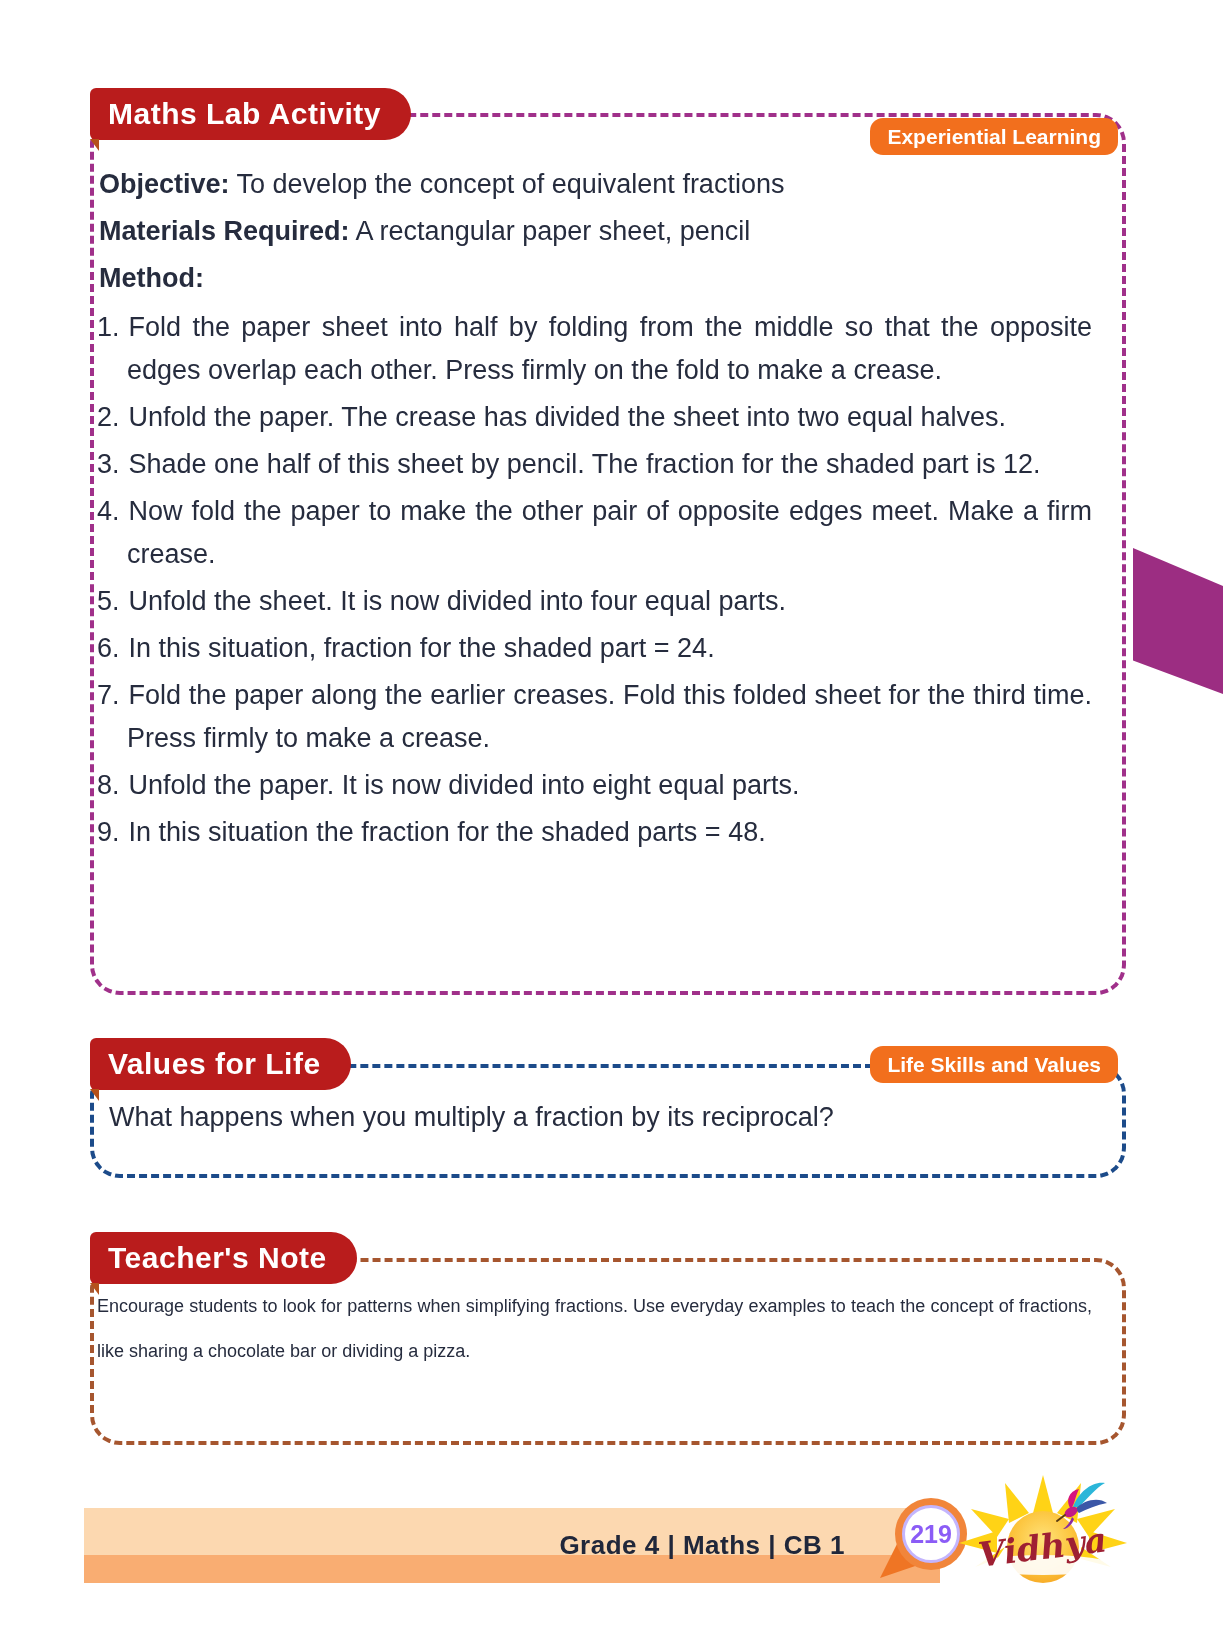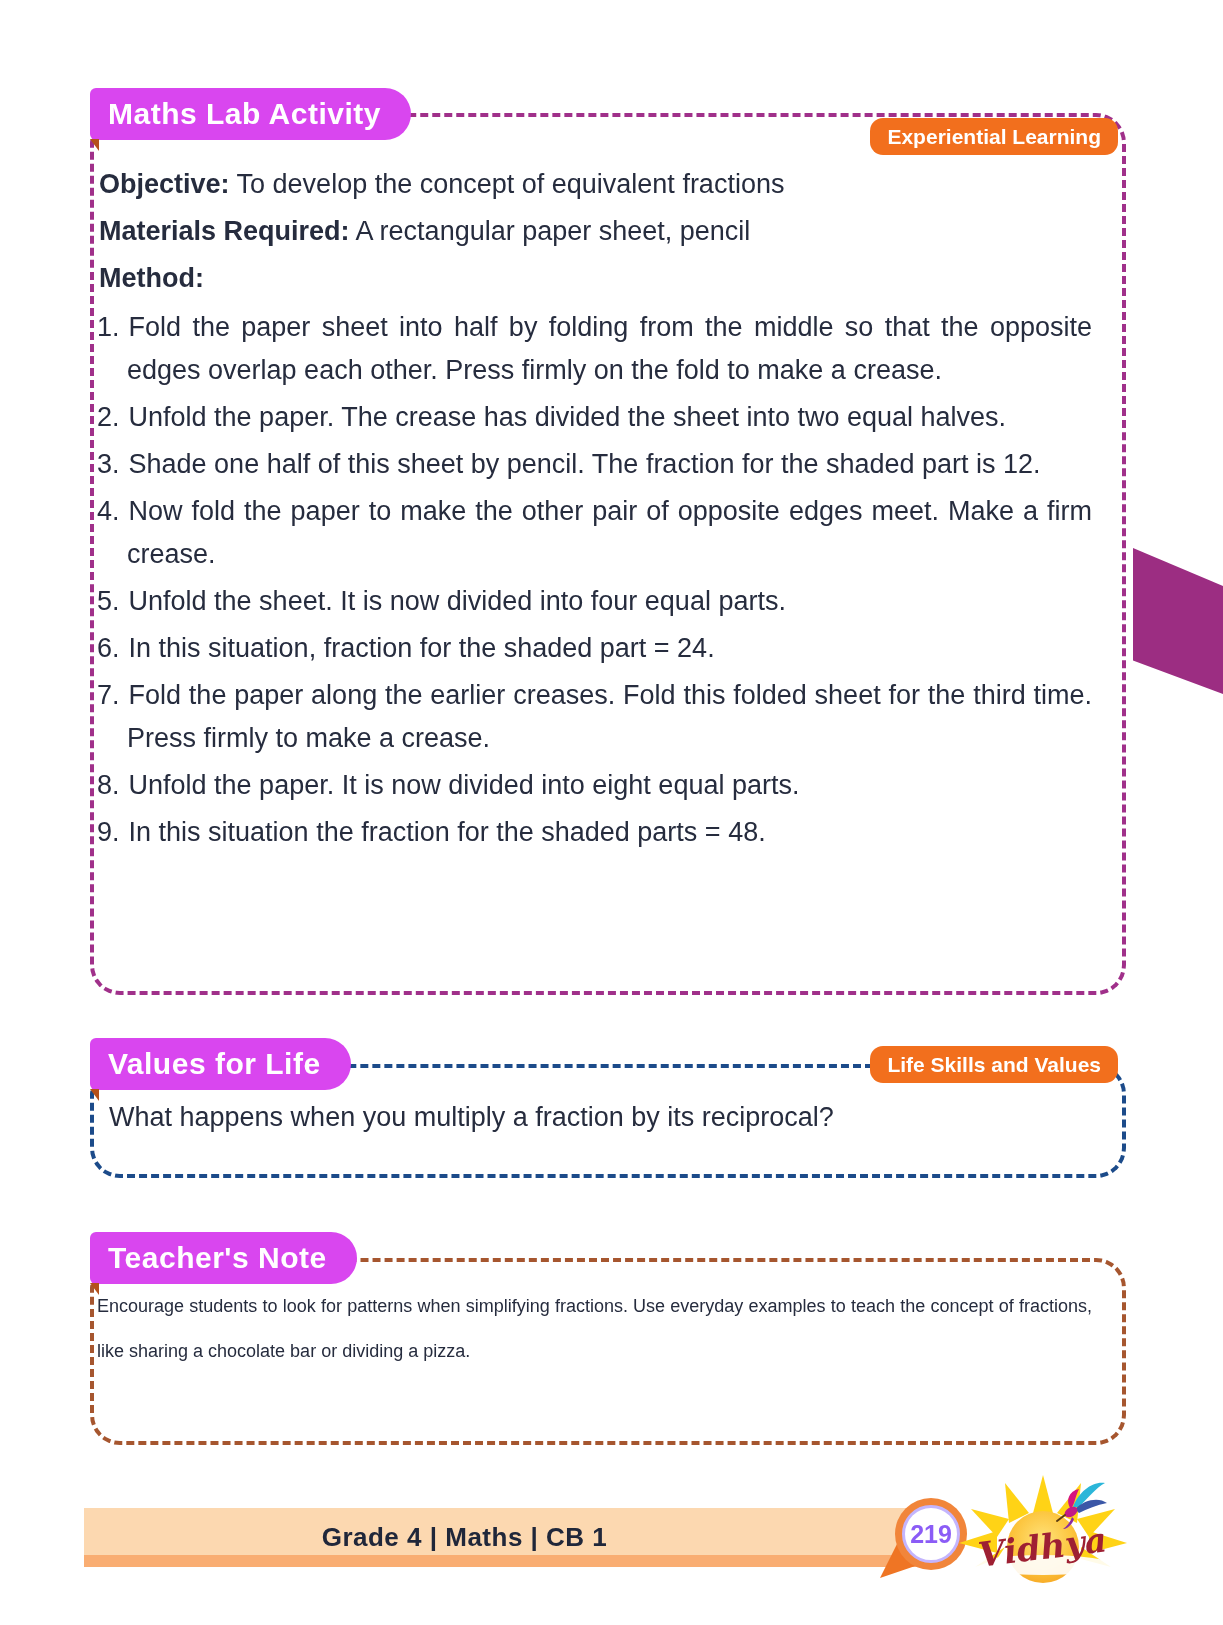--- a/index.html
+++ b/index.html
@@ -6,21 +6,21 @@
   body{width:1223px;height:1625px;position:relative;overflow:hidden;
        font-family:"Liberation Sans",sans-serif;color:#262c3e;}
 
   
   .dbox{position:absolute;border-radius:30px;box-sizing:border-box;background:transparent;}
   #mla-box{left:90px;top:113px;width:1036px;height:882px;border:4px dashed #a0308a;}
   #vfl-box{left:90px;top:1064px;width:1036px;height:114px;border:4px dashed #1c4b8a;}
   #tn-box {left:90px;top:1258px;width:1036px;height:187px;border:4px dashed #a6562f;}
 
   
-  .badge-left{position:absolute;background:#d946ef;color:#fff;font-weight:bold;
+  .badge-left{position:absolute;background:#b91c1c;color:#fff;font-weight:bold;
     font-size:30px;height:52px;display:inline-flex;align-items:center;
     padding:0 30px 0 18px;border-radius:6px 26px 26px 6px;letter-spacing:.5px;z-index:3;text-align:center;}
   .badge-left::after{content:"";position:absolute;left:0;bottom:-11px;width:9px;height:12px;
     background:#b5511b;clip-path:polygon(0 0,100% 0,100% 100%);}
   #mla-badge{left:90px;top:88px;}
   #vfl-badge{left:90px;top:1038px;}
   #tn-badge {left:90px;top:1232px;}
 
   
   .badge-right{position:absolute;background:#f26f1d;color:#fff;font-weight:bold;
@@ -42,23 +42,23 @@
   #vfl-question{position:absolute;left:97px;top:1096px;width:995px;
     font-size:27px;line-height:43px;z-index:2;margin-left:12px;}
   #tn-text{position:absolute;left:97px;top:1284px;width:995px;
     font-size:18px;line-height:45px;text-align:justify;z-index:2;}
 
   
   #side-tab{position:absolute;left:1133px;top:548px;width:90px;height:146px;
     background:#9c2d82;clip-path:polygon(0 0,100% 26%,100% 100%,0 77%);}
 
   
-  #footer-bar{position:absolute;left:84px;top:1508px;width:856px;height:59px;
+  #footer-bar{position:absolute;left:84px;top:1508px;width:856px;height:75px;
     background:linear-gradient(#fcd8b0 0 47px,#f9ad72 47px 59px);
-    display:flex;align-items:center;justify-content:center;
+    display:flex;align-items:center;justify-content:flex-end;
     padding-right:95px;box-sizing:border-box;}
   #footer-text{font-size:26px;font-weight:bold;color:#20273a;letter-spacing:.5px;}
   #page-badge-wrap{position:absolute;left:880px;top:1496px;width:110px;height:84px;}
   #page-badge-back{position:absolute;left:15px;top:2px;width:72px;height:72px;
     border-radius:50%;background:#f1853a;}
   #page-badge-tip{position:absolute;left:0px;top:38px;width:58px;height:44px;
     background:#ef7524;clip-path:polygon(0 100%,38% 0,100% 55%);}
   #page-number{position:absolute;left:22px;top:9px;width:52px;height:52px;border-radius:50%;
     background:#fff;border:3px solid #c4b5fd;display:flex;align-items:center;justify-content:center;
     font-size:25px;font-weight:bold;color:#8b5cf6;}

